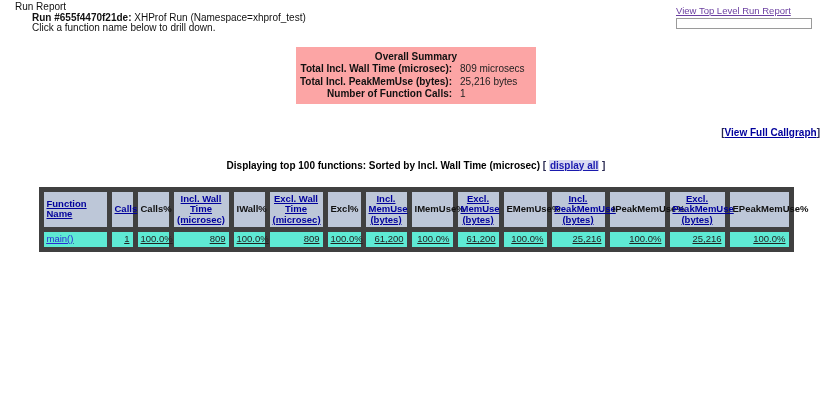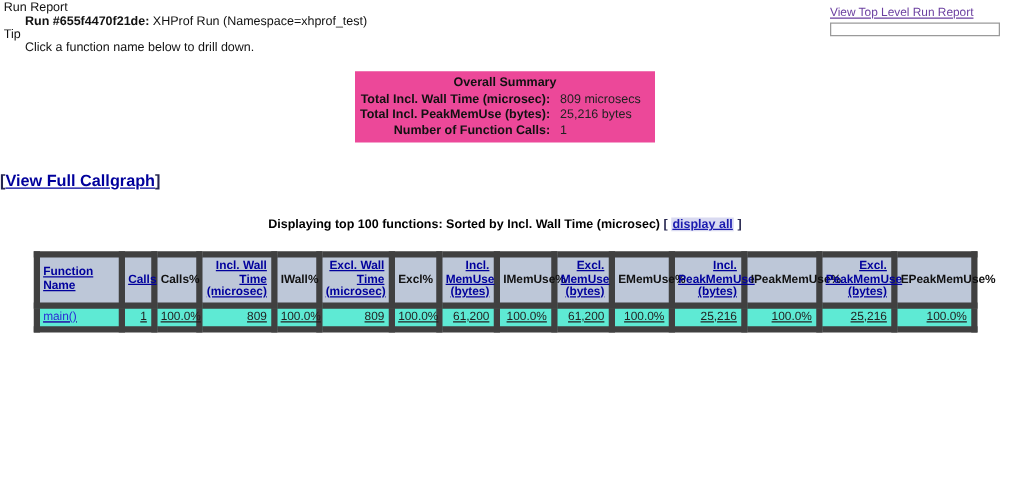--- a/index.html
+++ b/index.html
@@ -3,69 +3,69 @@
 <meta charset="utf-8">
 <style>
   * { margin: 0; padding: 0; box-sizing: border-box; }
   html, body { background: #ffffff; }
   body {
     width: 824px; height: 400px;
     font-family: "Liberation Sans", sans-serif;
     font-size: 10px; color: #111111;
     position: relative; overflow: hidden;
   }
-  .page { width: 808px; height: 400px; position: relative; }
+  .page { width: 808px; height: 400px; position: relative; margin-left: 12px; }
 
   
   .top-left { padding: 2px 0 0 3px; line-height: 10.5px; }
   .indent { margin-left: 17px; }
   .run-id { font-weight: bold; }
   .top-right { position: absolute; top: 5px; right: 8px; width: 136px; text-align: left; }
   .top-right a { color: #6b3fa0; text-decoration: underline; font-size: 9.5px; }
   .top-right input {
     width: 136px; height: 11px; margin-top: 2px;
     border: 1px solid #9a9a9a; background: #ffffff;
     font-size: 9px; font-family: "Liberation Sans", sans-serif; padding: 0 2px;
   }
 
   
   .summary-wrap { margin-top: 13px; text-align: center; }
   table.summary {
     display: inline-table; border-collapse: collapse;
-    background: #ec4899; padding: 16px;
+    background: #fca5a5; padding: 16px;
   }
   table.summary td { padding: 0.5px 4px; line-height: 11.5px; }
   table.summary .s-title { text-align: center; font-weight: bold; padding-top: 4px; }
   table.summary .s-label { text-align: right; font-weight: bold; white-space: nowrap; }
   table.summary .s-value { text-align: left; white-space: nowrap; min-width: 80px; color: #222; }
   table.summary tr:last-child td { padding-bottom: 4px; }
 
   
-  .callgraph { text-align: left; margin-top: 23px; font-weight: bold; color: #00009c; font-size: 13px; }
+  .callgraph { text-align: right; margin-top: 23px; font-weight: bold; color: #00009c; font-size: 10px; }
   .callgraph a { color: #00009c; text-decoration: underline; font-weight: bold; }
 
   
   .listing-head { text-align: center; margin-top: 22px; font-weight: bold; font-size: 10px; color: #000; }
   .display-all-link {
     color: #1a1aae; text-decoration: underline; font-weight: bold;
     background: #d9daf1; padding: 0 1px;
   }
   .bracket { font-weight: bold; color: #26264f; }
 
   
   table.funcs {
     margin: 16px auto 0 auto; width: 740px;
     border-collapse: collapse; table-layout: fixed;
     font-size: 9.5px;
   }
   table.funcs th, table.funcs td {
     border: 5px solid #404040; padding: 2px 3px; line-height: 10.5px;
   }
   table.funcs th {
-    background: #bdc7d8; font-weight: bold; text-align: right; vertical-align: middle;
+    background: #bdc7d8; font-weight: bold; vertical-align: middle;
   }
   table.funcs th.left { text-align: left; }
   table.funcs th a { color: #00009c; text-decoration: underline; font-weight: bold; }
   table.funcs td { background: #5eead4; text-align: right; color: #222; text-decoration: underline; }
   table.funcs td.left { text-align: left; }
   table.funcs td a { color: #2b2bd5; text-decoration: underline; }
 
   
   .bottom-display { margin: 13px 0 0 16px; font-size: 10px; color: #444; }
   .bottom-display a {
@@ -76,21 +76,20 @@
 <body>
 
 <div class="page">
 
   <div class="top-left">
     <div>Run Report</div>
     <div class="indent">
       <span class="run-id">Run #655f4470f21de:</span>
       <span>XHProf Run (Namespace=xhprof_test)</span>
     </div>
-    <div>Tip</div>
     <div class="indent">Click a function name below to drill down.</div>
   </div>
 
   <div class="top-right">
     <a href="#">View Top Level Run Report</a><br>
     <input type="text" value="" style="">
   </div>
 
   <div class="summary-wrap">
     <table class="summary">

